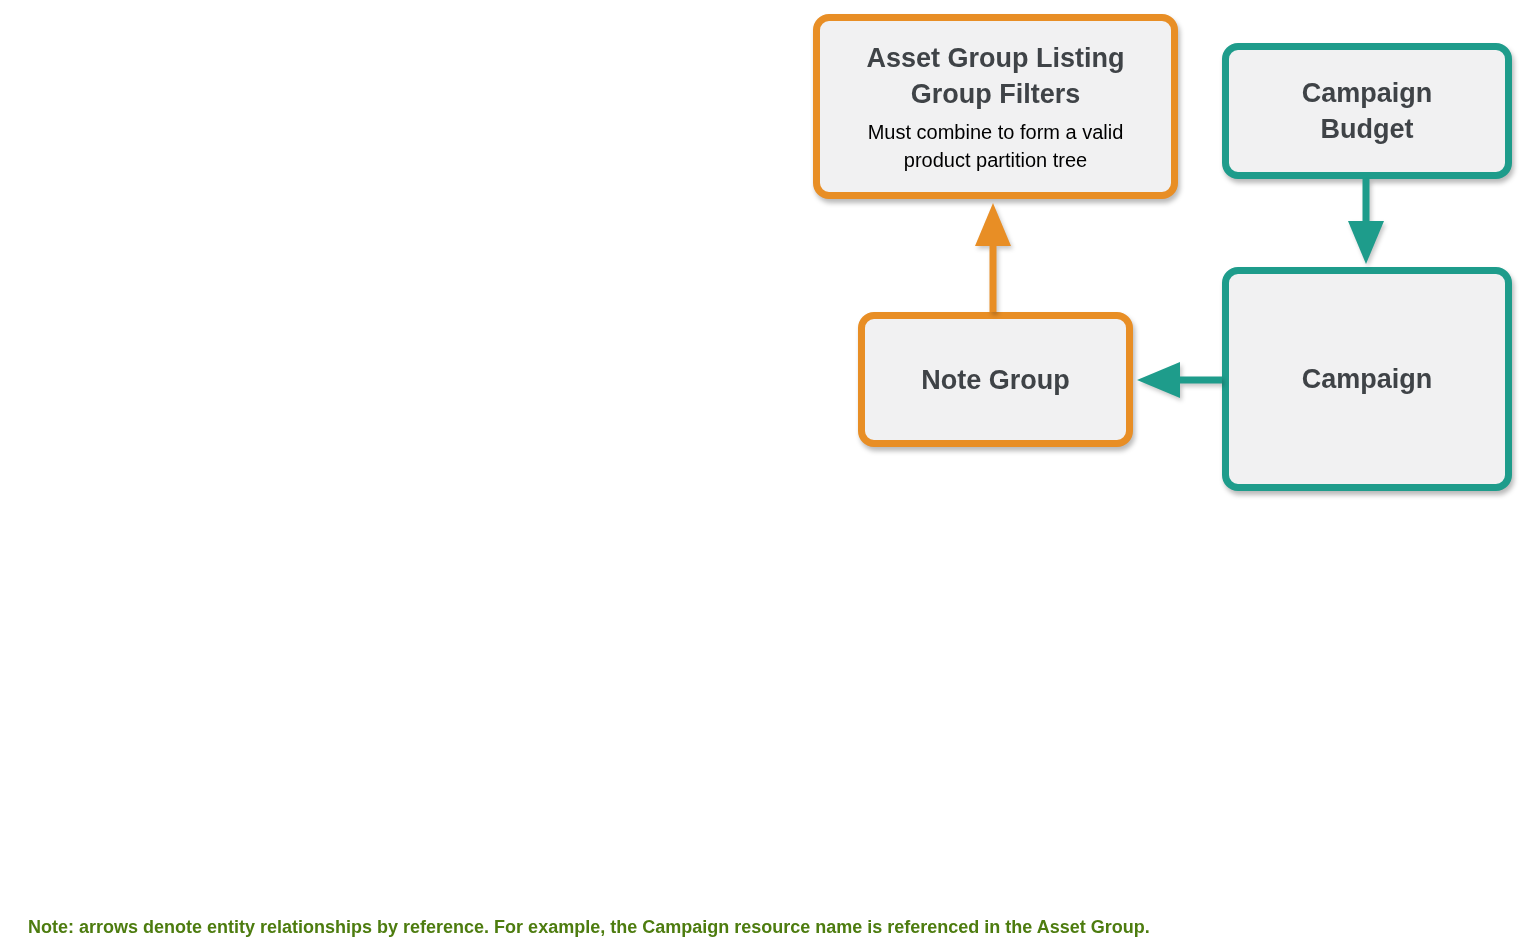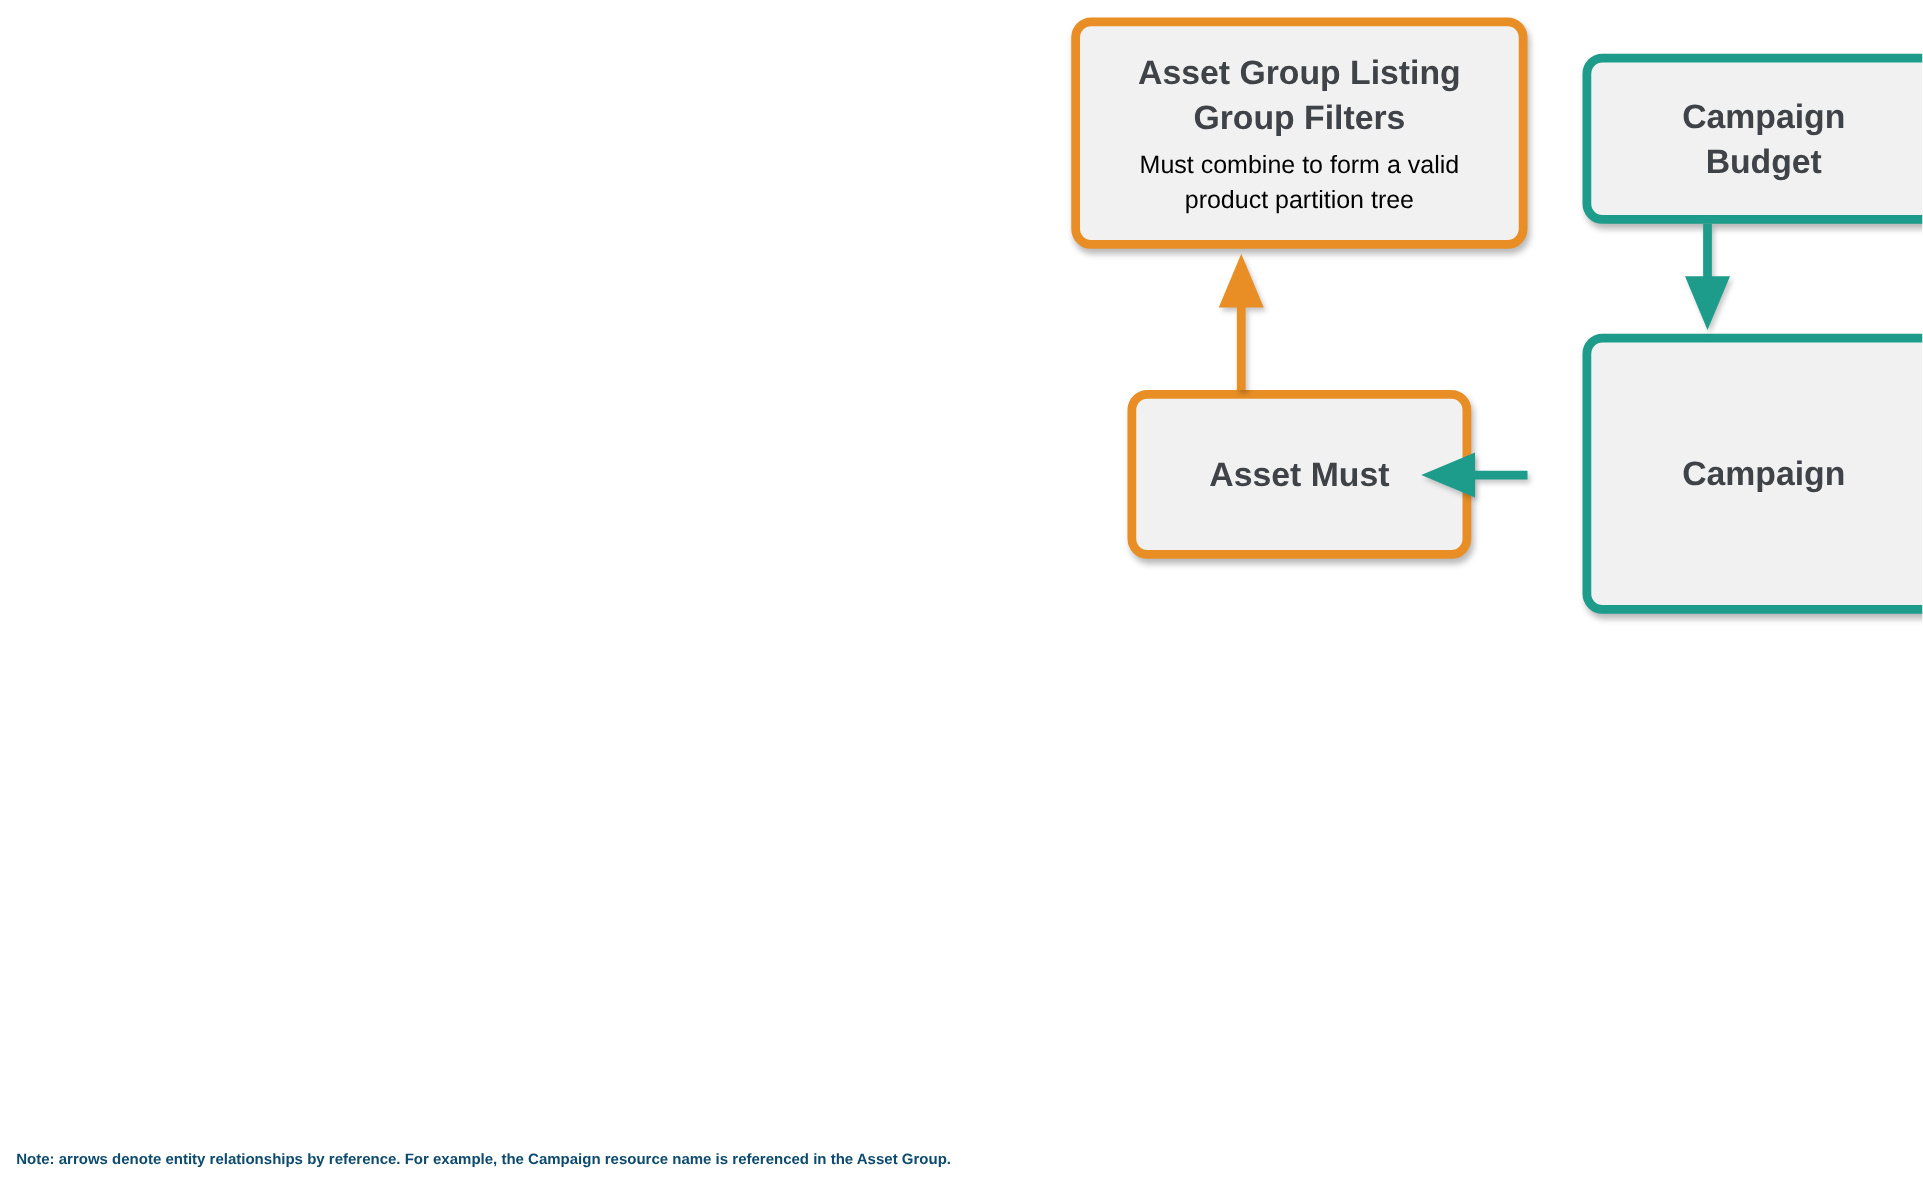--- a/index.html
+++ b/index.html
@@ -21,21 +21,20 @@
     background: #f1f1f2;
     border-radius: 16px;
     display: flex;
     flex-direction: column;
     align-items: center;
     justify-content: center;
     text-align: center;
     gap: 6px;
     box-shadow: 2px 4px 5px rgba(0,0,0,0.28);
     padding: 8px 10px;
-    margin-left: 44px;
   }
   .node.orange { border: 7px solid #E88E25; }
   .node.teal   { border: 7px solid #1E9C8B; text-align: center; }
   .node-title {
     font-weight: bold;
     font-size: 27px;
     line-height: 36px;
     color: #3F4347;
     white-space: pre-line;
   }
@@ -59,26 +58,26 @@
     pointer-events: none;
   }
   svg.arrows g { filter: drop-shadow(2px 3px 2px rgba(0,0,0,0.22)); }
   .arrow-orange line    { stroke: #E88E25; stroke-width: 7; }
   .arrow-orange polygon { fill: #E88E25; }
   .arrow-teal line      { stroke: #1E9C8B; stroke-width: 7; }
   .arrow-teal polygon   { fill: #1E9C8B; }
 
   .note {
     position: absolute;
-    left: 13px;
+    left: 28px;
     top: 916px;
-    font-size: 12px;
+    font-size: 18px;
     line-height: 22px;
     font-weight: bold;
-    color: #0c4a6e;
+    color: #4d7c0f;
     white-space: nowrap;
   }
 </style>
 </head>
 <body>
 
 <div class="canvas">
 
   <div class="node orange" id="node-listing-filters">
     <div class="node-title">Asset Group Listing
@@ -86,21 +85,21 @@
     <div class="node-subtitle">Must combine to form a valid
 product partition tree</div>
   </div>
 
   <div class="node teal" id="node-campaign-budget">
     <div class="node-title">Campaign
 Budget</div>
   </div>
 
   <div class="node orange" id="node-asset-group">
-    <div class="node-title">Asset Must</div>
+    <div class="node-title">Note Group</div>
   </div>
 
   <div class="node teal" id="node-campaign">
     <div class="node-title">Campaign</div>
   </div>
 
   <svg class="arrows" viewBox="0 0 1538 948">
     <g class="arrow-orange">
       <line x1="993" y1="312" x2="993" y2="241"></line>
       <polygon points="975,246 1011,246 993,203"></polygon>

